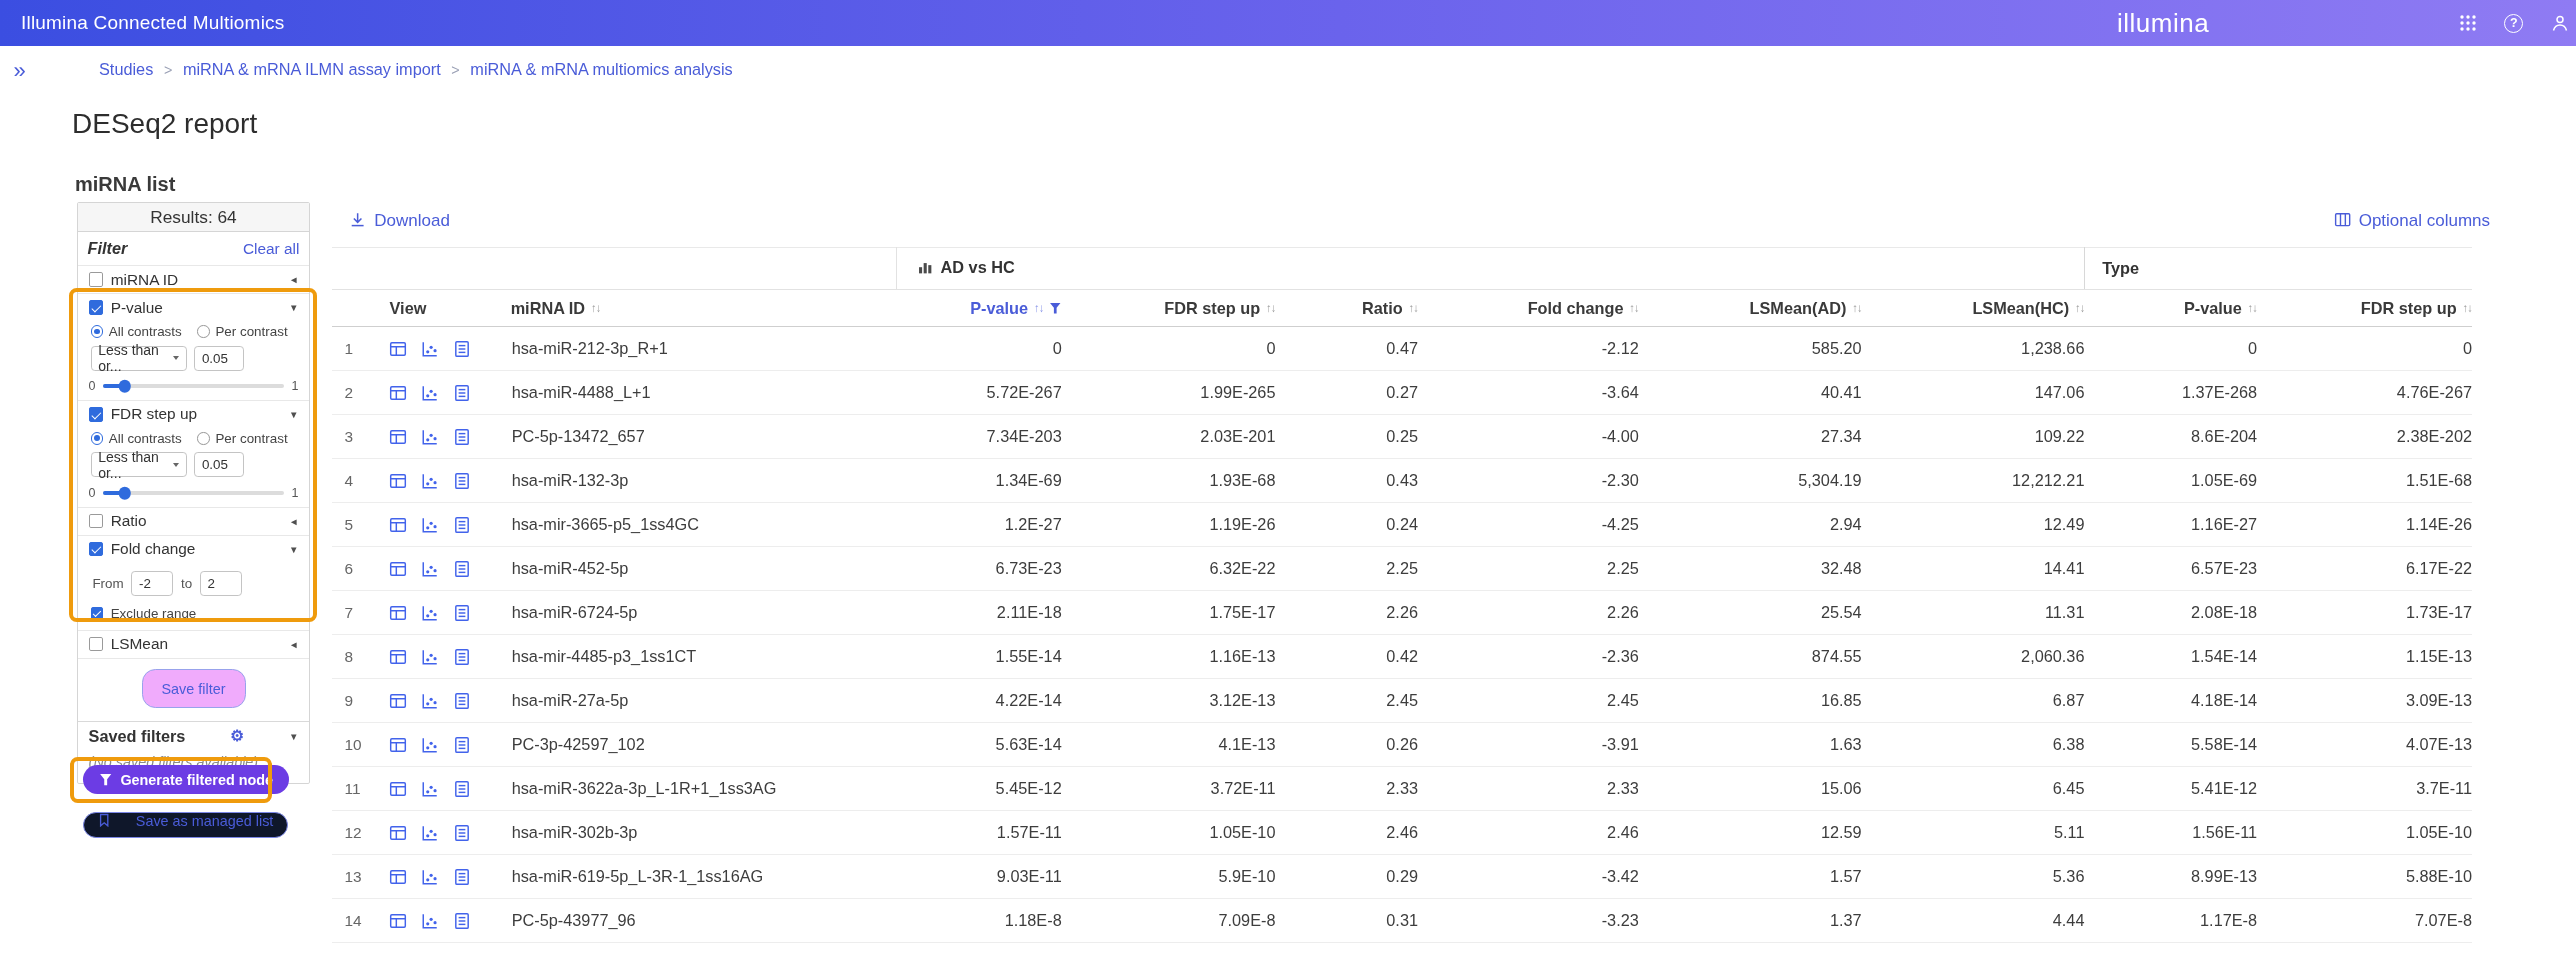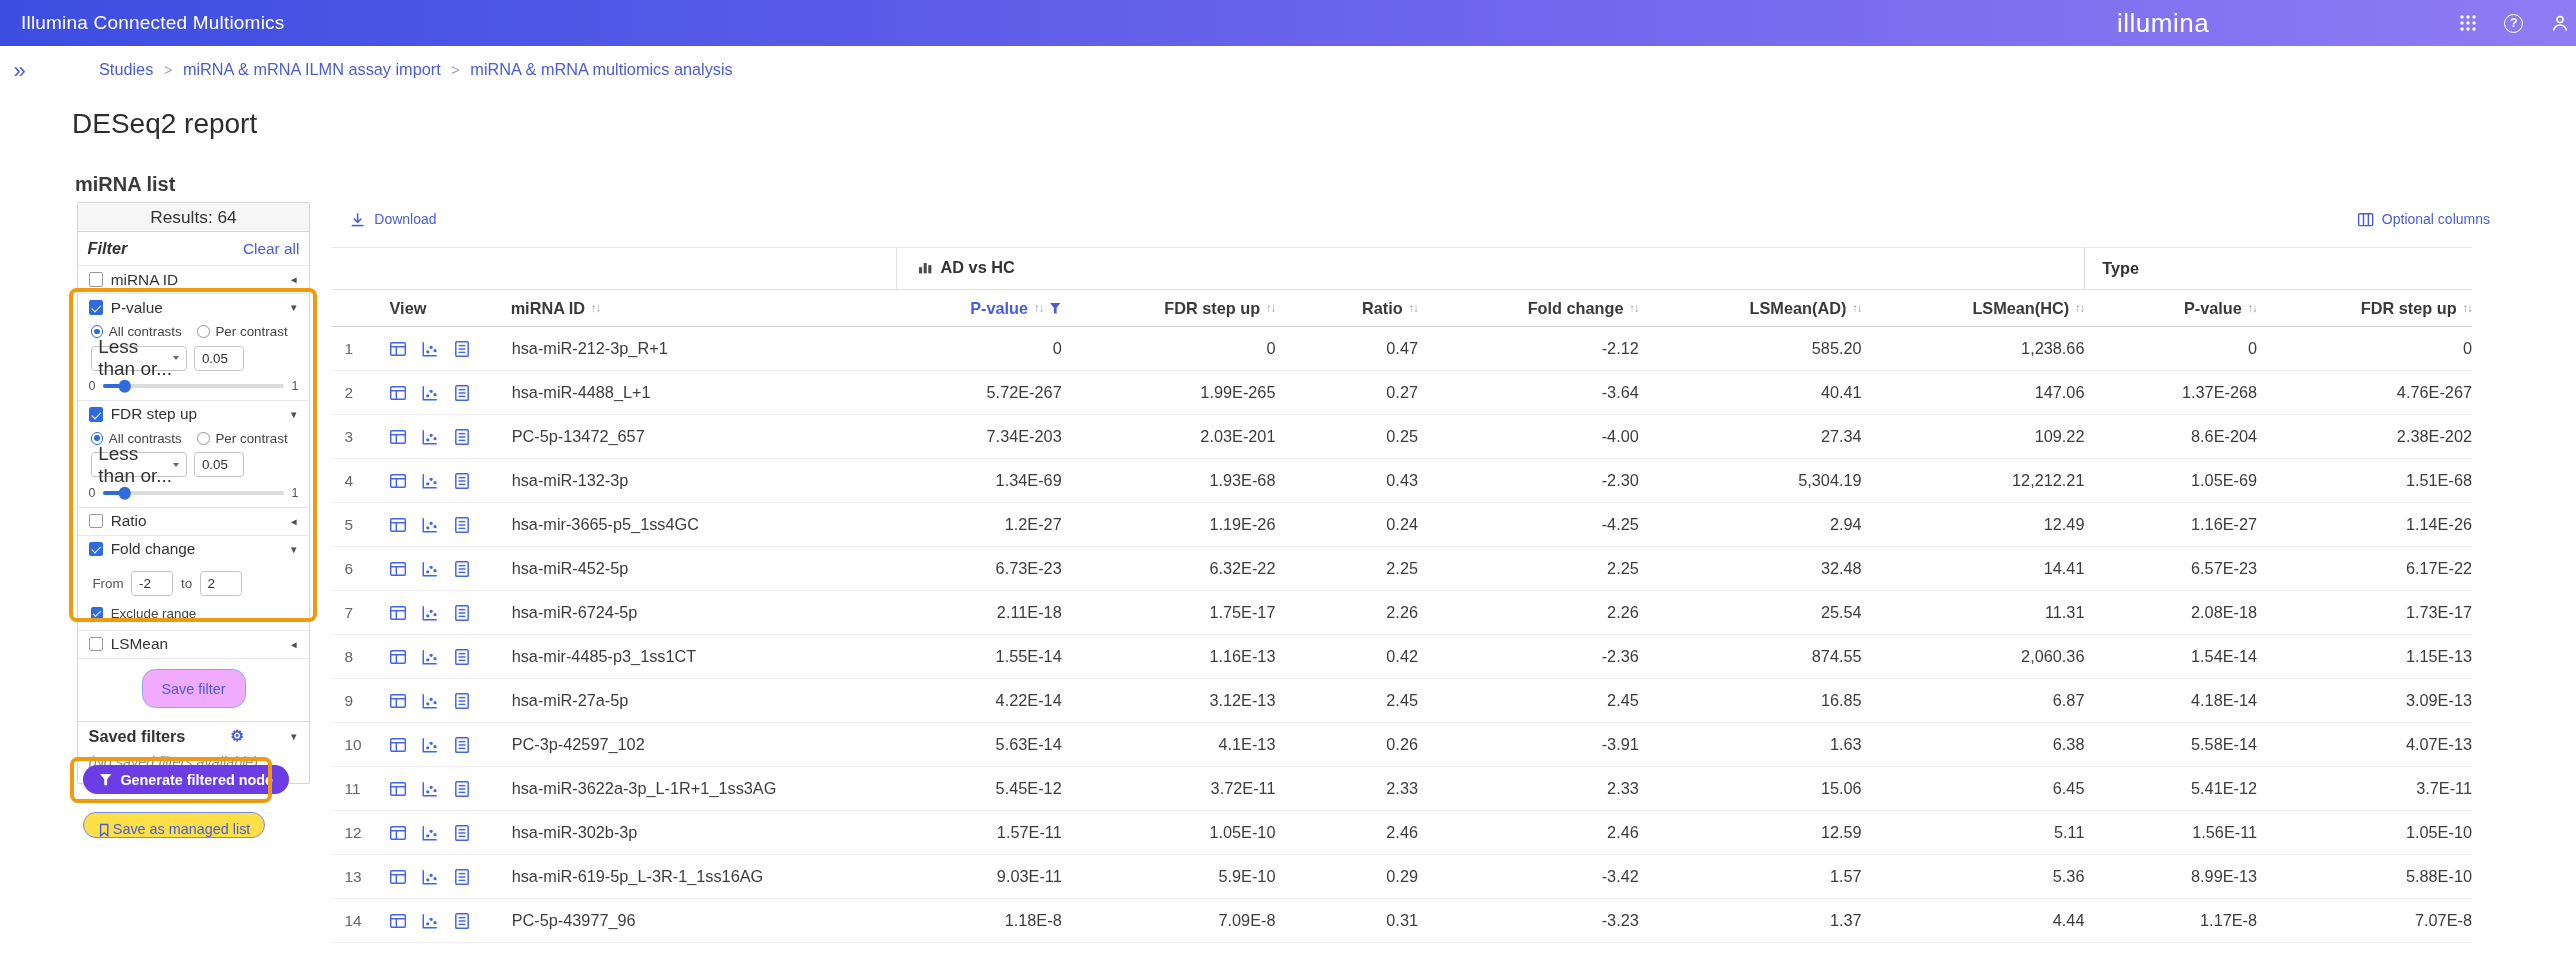--- a/index.html
+++ b/index.html
@@ -48,21 +48,21 @@
   .checkbox.small.checked::after { left:3.6px; top:1px; width:3.4px; height:6.7px; }
 
   .radio-row { display:flex; align-items:center; gap:5.8px; padding:2.9px 9.6px 2.9px 12.5px; font-size:13.4px; color:#444; }
   .radio { width:12.5px; height:12.5px; min-width:12.5px; border:1px solid #999; border-radius:50%; position:relative; cursor:pointer; }
   .radio.selected { border-color:#2f6bdd; }
   .radio.selected::after { content:""; position:absolute; left:2.4px; top:2.4px; width:5.8px; height:5.8px;
     border-radius:50%; background:#2f6bdd; }
   .radio-gap { margin-left:9.6px; }
 
   .op-row { display:flex; gap:7.7px; padding:3.8px 9.6px 3.8px 12.5px; align-items:center; }
-  .mini-select { width:96px; height:25px; border:1px solid #c4c4c4; border-radius:3.8px; font-size:19px;
+  .mini-select { width:96px; height:25px; border:1px solid #c4c4c4; border-radius:3.8px; font-size:14px;
     color:#333; display:flex; align-items:center; padding:0 6.7px; cursor:pointer; background:#fff; }
   .caret { margin-left:auto; width:0; height:0; border-left:3.8px solid transparent;
     border-right:3.8px solid transparent; border-top:4.8px solid #666; }
   .mini-input { width:50px; height:25px; border:1px solid #c4c4c4; border-radius:3.8px; font-size:13.4px;
     color:#333; padding:0 6.7px; font-family:inherit; }
   .mini-input.narrow { width:42px; }
 
   .slider-row { display:flex; align-items:center; gap:7.7px; padding:4.8px 10.6px 6.7px; font-size:12.5px; color:#555; }
   .slider-track { flex:1; height:3.8px; background:#dcdcdc; border-radius:1.9px; position:relative; cursor:pointer; }
   .slider-fill { position:absolute; left:0; top:0; height:3.8px; width:12%; background:#2f6bdd; border-radius:1.9px; }
@@ -78,31 +78,31 @@
 
   .saved-head { display:flex; align-items:center; gap:7.7px; padding:0 10.6px; height:30px;
     border-top:1px solid #d9d9d9; font-size:16.3px; font-weight:bold; color:#333; cursor:pointer; }
   .gear { margin-left:auto; color:#4a5cd8; font-size:15.4px; cursor:pointer; }
   .no-saved { font-style:italic; color:#8a8a8a; font-size:14.4px; padding:3.8px 10.6px 12.5px; }
 
   .generate-btn { position:absolute; left:83px; top:765px; height:29px; padding:0 16.3px;
     display:flex; align-items:center; gap:7.7px; background:#6c3ce4; border:none; border-radius:14.4px;
     color:#fff; font-size:14.4px; font-weight:bold; font-family:inherit; cursor:pointer; }
   .managed-btn { position:absolute; left:83px; top:812px; height:26px; padding:0 13.4px;
-    display:flex; align-items:flex-end; gap:1px; background:#fde047; border:1px solid #7b87e6; border-radius:13.4px;
+    display:flex; align-items:flex-start; gap:24px; background:#0f172a; border:1px solid #7b87e6; border-radius:13.4px;
     color:#4a5cd8; font-size:14.4px; font-family:inherit; cursor:pointer; }
 
   .hl-box { position:absolute; border:4.8px solid #ef9b0d; border-radius:7.7px; pointer-events:none; }
   .hl-filters { left:69px; top:288px; width:248px; height:334px; }
   .hl-generate { left:70px; top:757px; width:202px; height:46px; }
 
   
   .table-area { position:absolute; left:332px; top:202px; width:2158px; }
   .tbl-toolbar { position:relative; height:45px; }
-  .link-btn { display:flex; gap:7.7px; color:#4a5cd8; font-size:14px; cursor:pointer; }
+  .link-btn { display:flex; gap:7.7px; color:#4a5cd8; font-size:17px; cursor:pointer; }
   .download-link { position:absolute; left:17.3px; top:8.6px; }
   .optional-link { position:absolute; right:0; top:8.6px; }
 
   table.grid { width:2140px; border-collapse:collapse; table-layout:fixed; border-top:1px solid #e9e9e9; }
   .group-row th { height:42px; font-size:16.3px; font-weight:bold; color:#333;
     border-bottom:1px solid #e2e2e2; text-align:left; }
   .group-contrast { border-left:1px solid #e2e2e2; padding-left:21px; }
   .group-type { border-left:1px solid #d8d8d8; padding-left:17.3px; }
   .group-label-wrap { display:inline-flex; align-items:center; gap:8.6px; }
 

